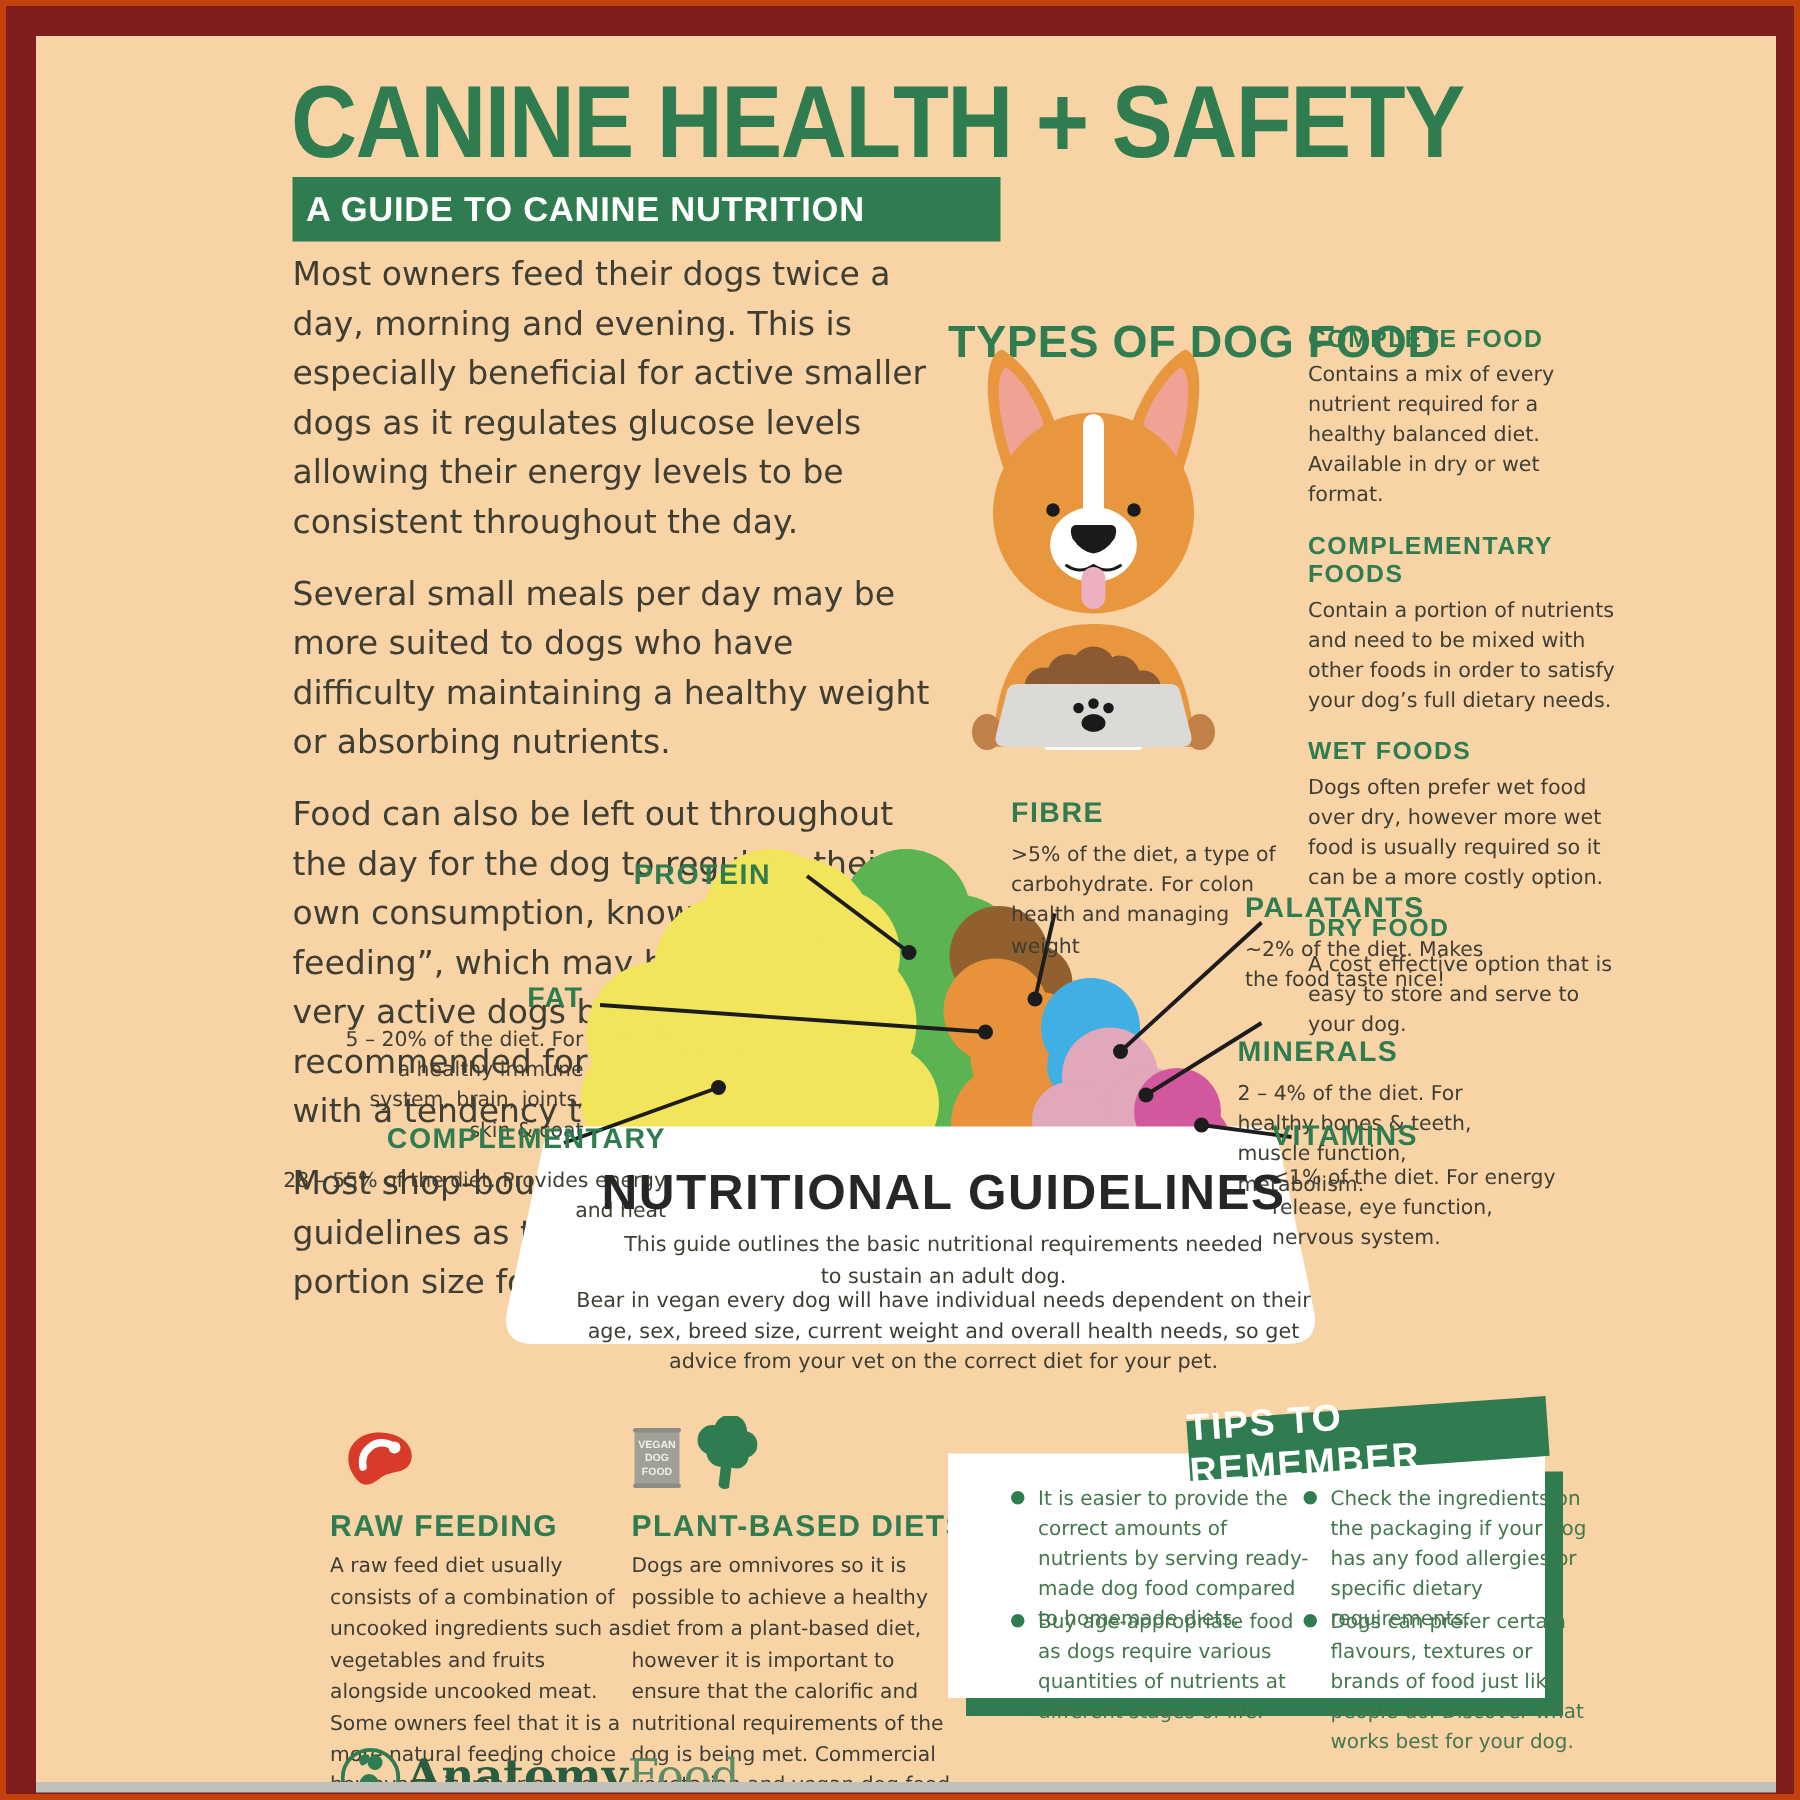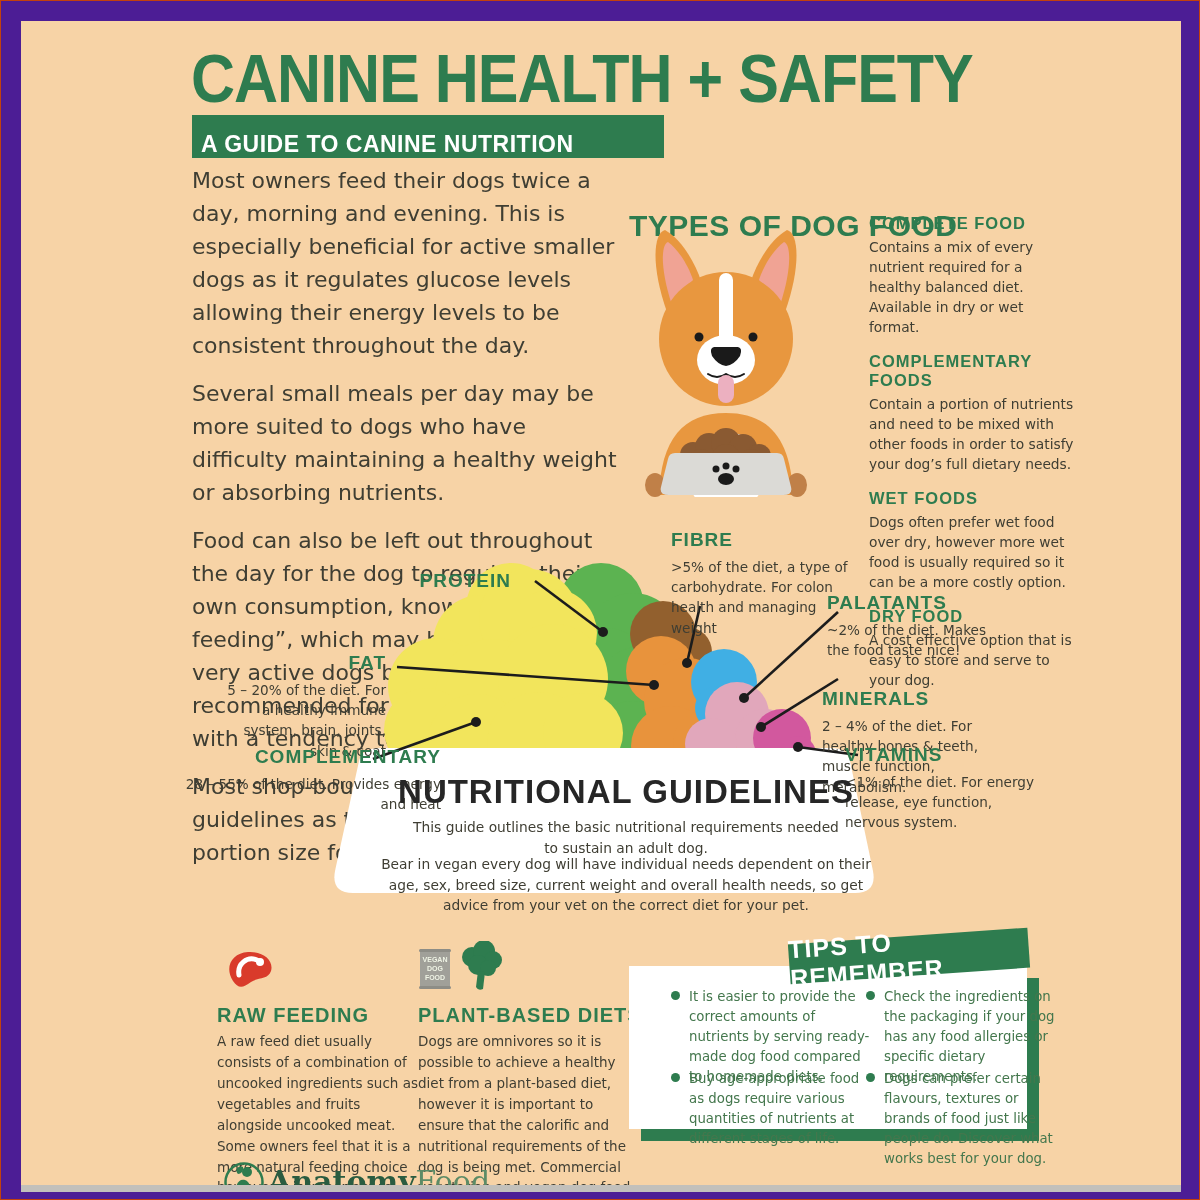--- a/index.html
+++ b/index.html
@@ -1,26 +1,26 @@
 <!DOCTYPE html>
 <html><head>
 <meta charset="utf-8">
 <style>
   html,body{margin:0;padding:0;}
   body{width:1200px;height:1200px;position:relative;background:#ffffff;
        font-family:"DejaVu Sans",sans-serif;-webkit-font-smoothing:antialiased;}
-  #frame{position:absolute;inset:0;border:1px solid #c2410c;box-sizing:border-box;background:#4c1d95;}
+  #frame{position:absolute;inset:0;border:4px solid #c2410c;box-sizing:border-box;background:#7f1d1d;}
   #poster{position:absolute;left:20px;top:20px;width:1160px;height:1164px;background:#f7d3a6;overflow:hidden;}
   #poster-shadow{position:absolute;left:20px;top:1184px;width:1160px;height:7px;background:#c2c0bb;}
   .abs{position:absolute;}
   .cond{font-family:Liberation Sans, sans-serif;font-weight:bold;margin-top:33px;}
 
   #main-title{left:170px;top:18px;width:850px;font-family:"Liberation Sans",sans-serif;
     font-weight:bold;font-size:61px;letter-spacing:-1px;color:#2e7c4f;transform:scale(1,1.12);transform-origin:left top;}
-  #subtitle-bar{left:171px;top:94px;width:472px;height:43px;background:#2e7c4f;display:flex;align-items:flex-end;}
+  #subtitle-bar{left:171px;top:94px;width:472px;height:43px;background:#2e7c4f;display:flex;align-items:center;}
   #subtitle-bar span{color:#fff;font-family:"Liberation Sans",sans-serif;font-weight:bold;font-size:23px;letter-spacing:0.5px;padding-left:9px;}
 
   #intro{left:171px;top:143px;width:432px;}
   #intro p{margin:0 0 15px 0;font-size:22px;line-height:1.5;color:#3f3e33;}
 
   #types-heading{left:608px;top:155px;font-size:30px;letter-spacing:0.5px;color:#2e7c4f;}
 
   #food-types{left:812px;top:193px;width:205px;margin-left:36px;}
   .ft-item{margin-bottom:15px;}
   .ft-name{font-family:"Liberation Sans",sans-serif;font-weight:bold;font-size:16.5px;letter-spacing:1px;color:#2e7c4f;margin-bottom:4px;}

